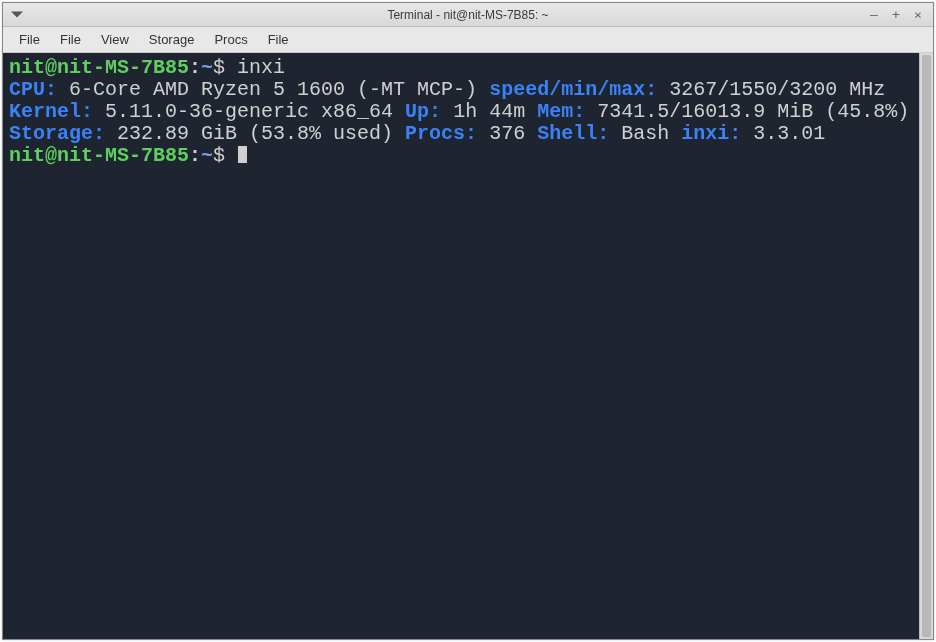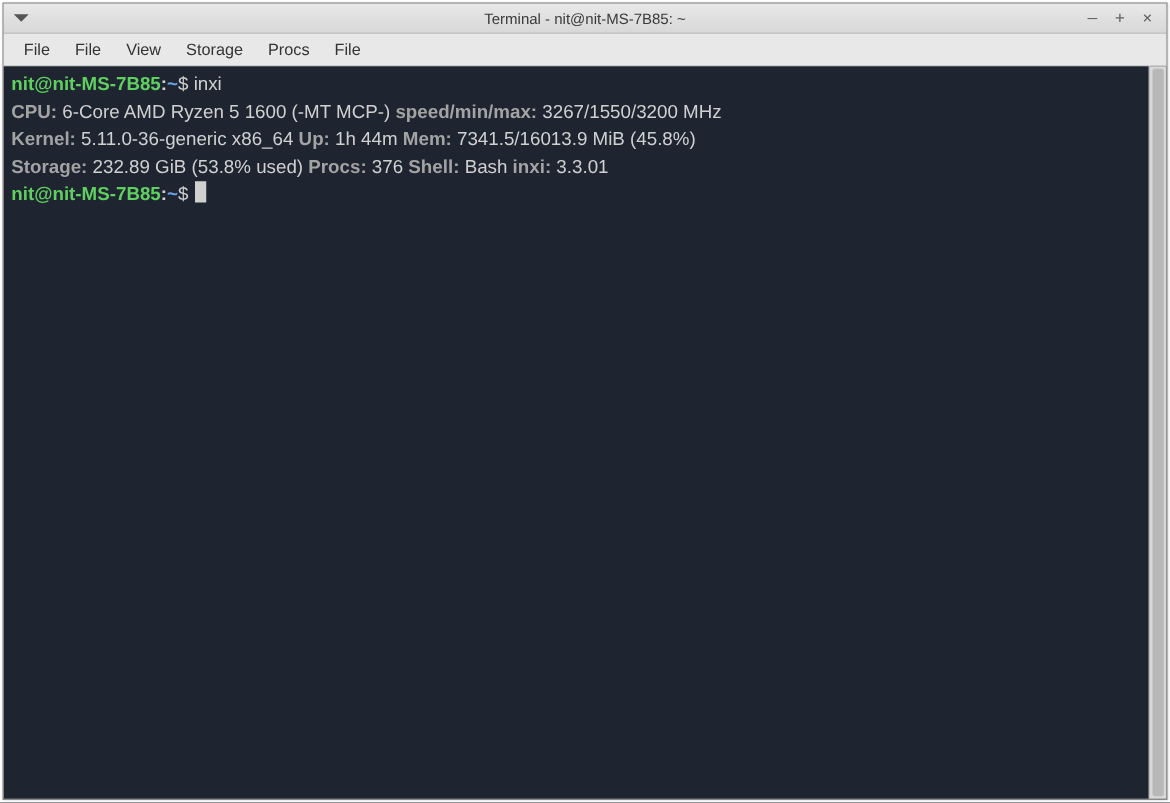--- a/index.html
+++ b/index.html
@@ -78,22 +78,22 @@
     }
     .terminal-area {
       flex: 1;
       background: #1e2430;
       position: relative;
       display: flex;
     }
     .terminal-output {
       flex: 1;
       padding: 4px 6px;
-      font-family: Liberation Sans, sans-serif;
-      font-size: 15px;
+      font-family: Liberation Mono, monospace;
+      font-size: 20px;
       line-height: 22px;
       color: #d0d0d0;
       white-space: pre-wrap;
       word-break: break-all;
     }
     .scrollbar {
       width: 14px;
       background: #d8d8d8;
       border-left: 1px solid #bbb;
       position: relative;
@@ -101,21 +101,21 @@
     .scrollbar-thumb {
       position: absolute;
       left: 2px;
       right: 2px;
       top: 2px;
       bottom: 2px;
       background: #b8b8b8;
       border-radius: 2px;
     }
     .g { color: #5fcf5f; font-weight: bold; }
-    .b { color: #a3a3a3; font-weight: bold; }
+    .b { color: #3b82f6; font-weight: bold; }
     .w { color: #d0d0d0; }
     .prompt-sep { color: #d0d0d0; font-weight: bold; }
     .tilde { color: #6ea3e8; font-weight: bold; }
     .cursor {
       display: inline-block;
       width: 9px;
       height: 17px;
       background: #d0d0d0;
       vertical-align: -2px;
       margin-left: 1px;

